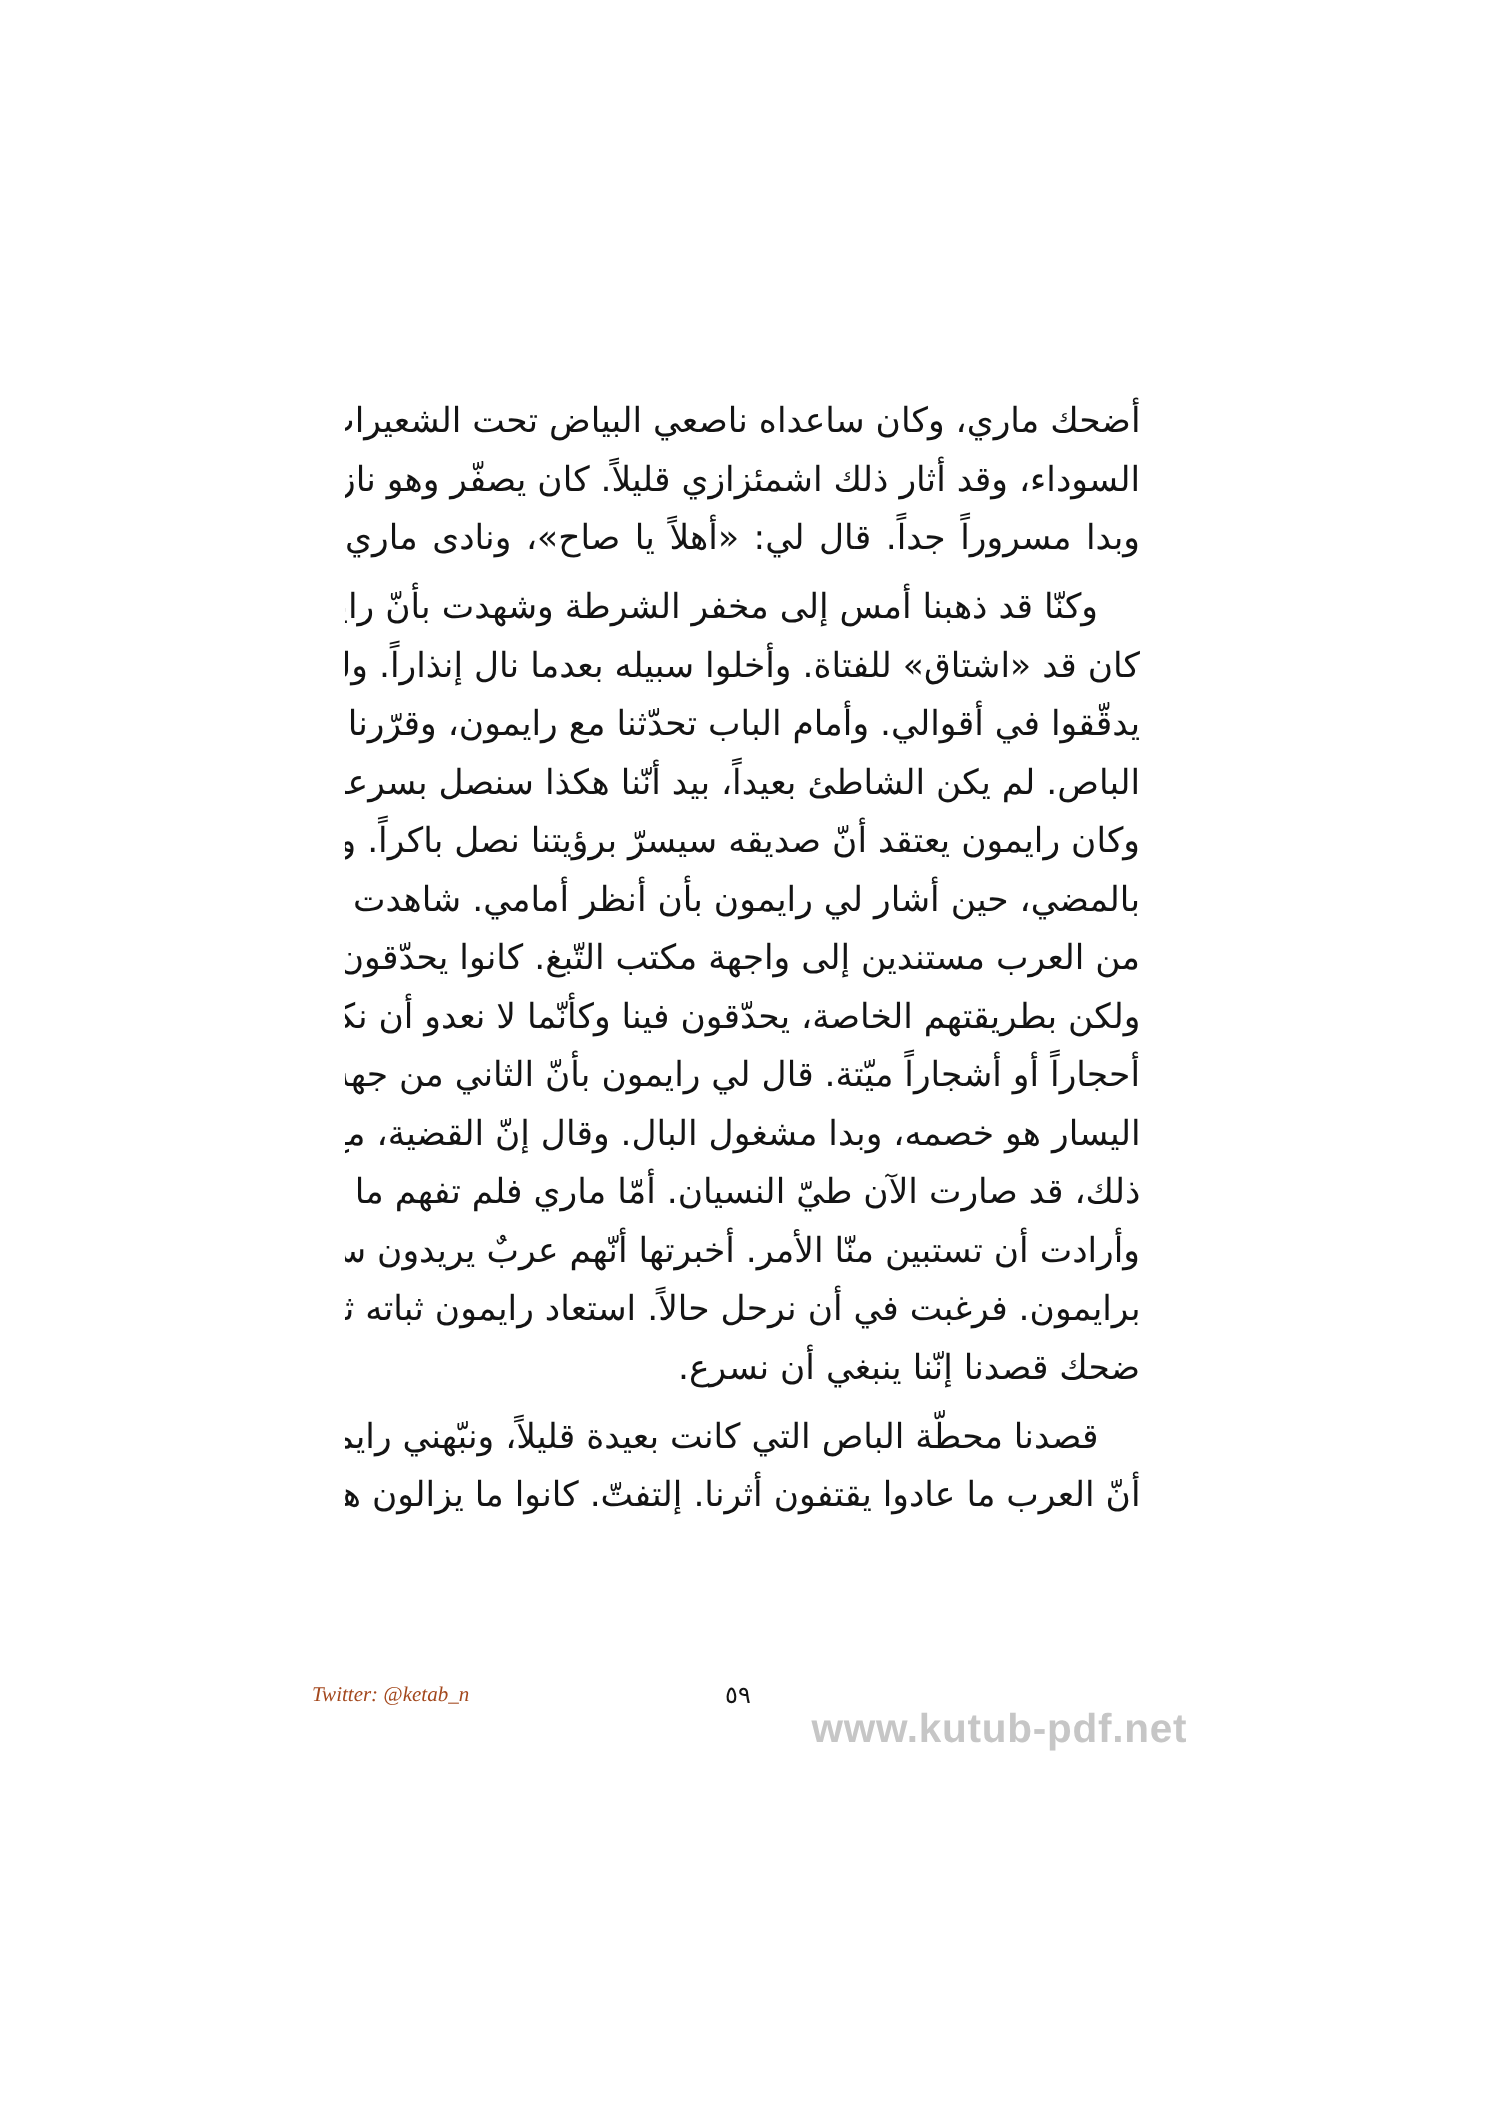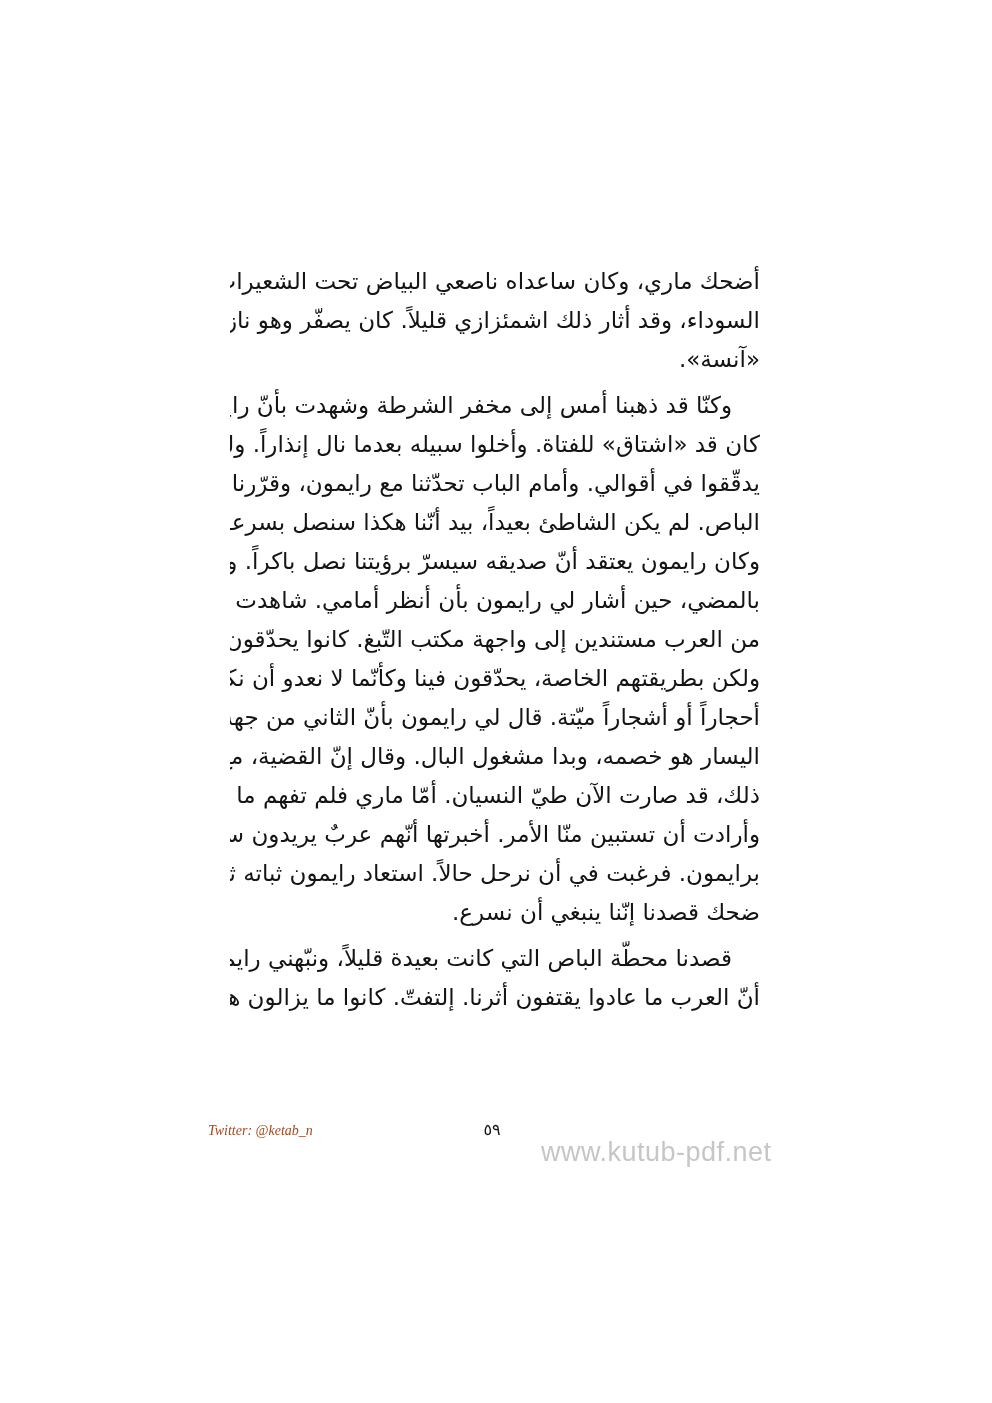--- a/index.html
+++ b/index.html
@@ -53,35 +53,35 @@
     text-align:center;
     font-size:16px;
     color:var(--text-color);
     font-family:Liberation Sans, sans-serif;
   }
   .footer-watermark{
     position:absolute;
     left:541px;top:1137px;
     font-family:"Liberation Sans",sans-serif;
     font-size:27px;
-    font-weight:400;
+    font-weight:700;
     letter-spacing:0.5px;
     color:var(--watermark-color);
   }
 </style>
 </head>
 <body>
 
 <div class="page">
 
   <div class="text-block" dir="rtl" lang="ar">
       <div class="para">
         <div class="line">أضحك ماري، وكان ساعداه ناصعي البياض تحت الشعيرات</div>
         <div class="line">السوداء، وقد أثار ذلك اشمئزازي قليلاً. كان يصفّر وهو نازلٌ،</div>
-        <div class="line last">«آنسة».</div>
+        <div class="line">وبدا مسروراً جداً. قال لي: «أهلاً يا صاح»، ونادى ماري</div>
       </div>
       <div class="para indent">
         <div class="line">وكنّا قد ذهبنا أمس إلى مخفر الشرطة وشهدت بأنّ رايمون</div>
         <div class="line">كان قد «اشتاق» للفتاة. وأخلوا سبيله بعدما نال إنذاراً. ولم</div>
         <div class="line">يدقّقوا في أقوالي. وأمام الباب تحدّثنا مع رايمون، وقرّرنا أخذ</div>
         <div class="line">الباص. لم يكن الشاطئ بعيداً، بيد أنّنا هكذا سنصل بسرعة أكبر.</div>
         <div class="line">وكان رايمون يعتقد أنّ صديقه سيسرّ برؤيتنا نصل باكراً. وكنّا نهمّ</div>
         <div class="line">بالمضي، حين أشار لي رايمون بأن أنظر أمامي. شاهدت جماعة</div>
         <div class="line">من العرب مستندين إلى واجهة مكتب التّبغ. كانوا يحدّقون فينا،</div>
         <div class="line">ولكن بطريقتهم الخاصة، يحدّقون فينا وكأنّما لا نعدو أن نكون</div>

